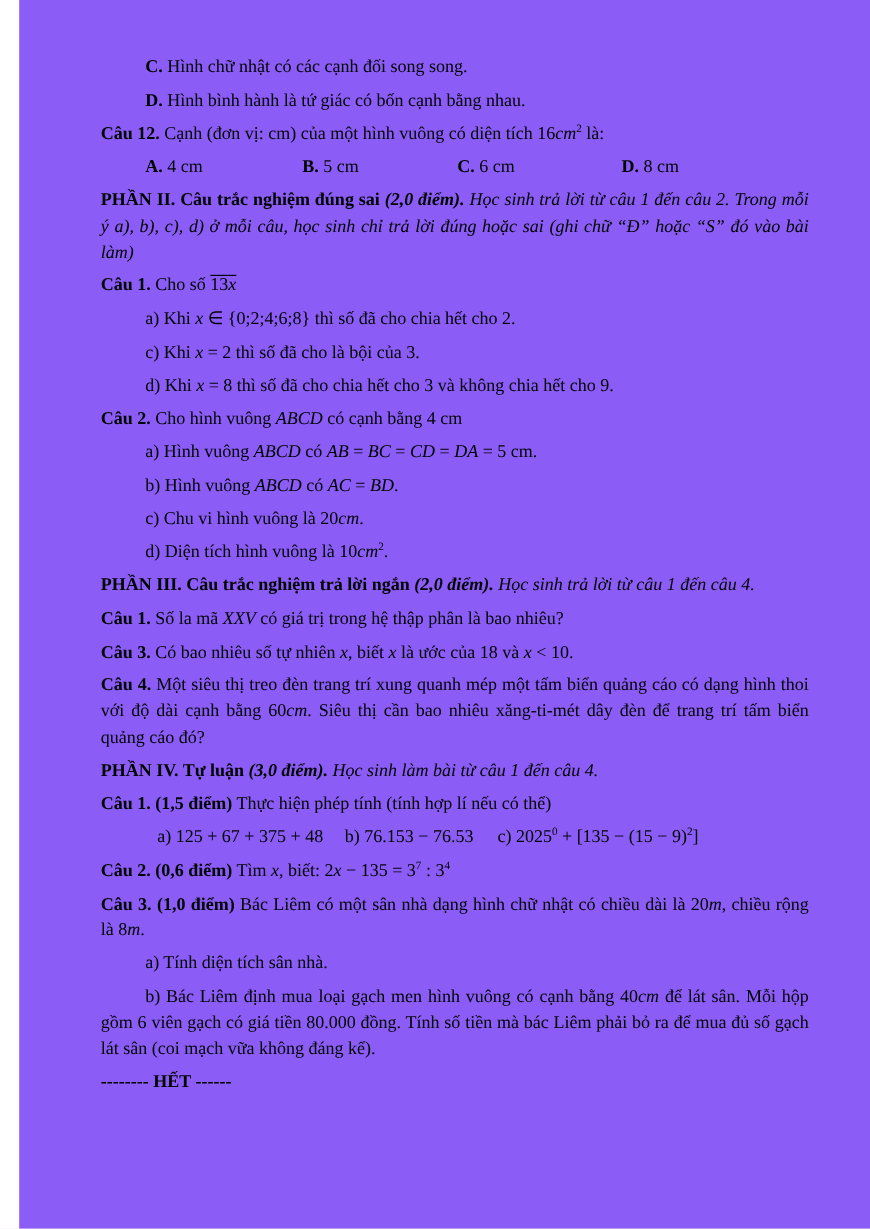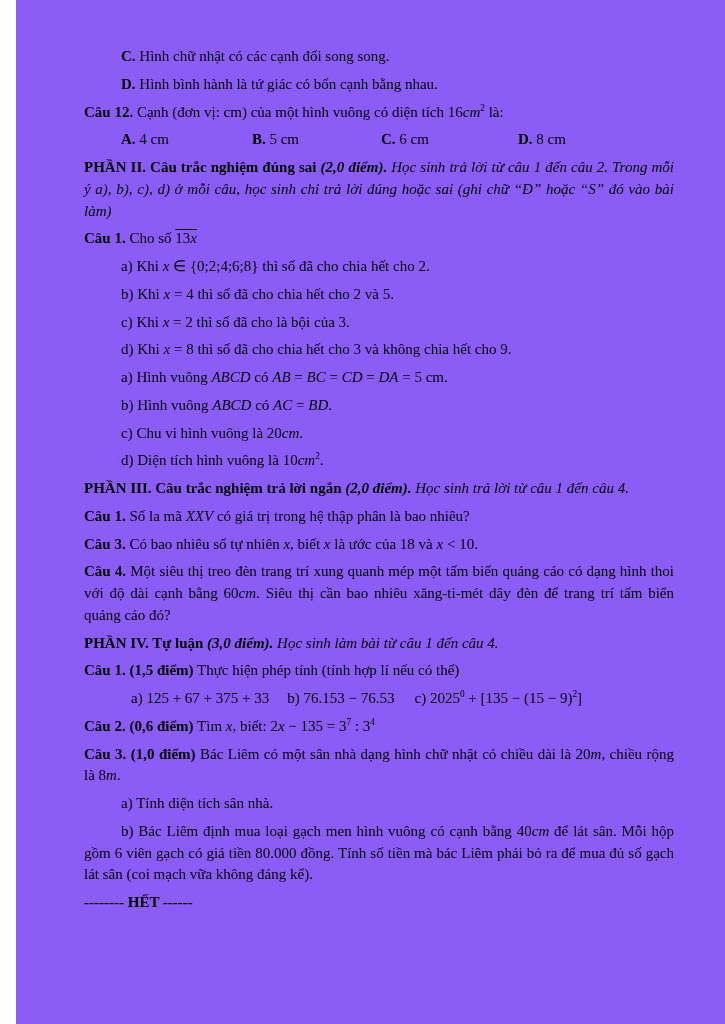--- a/index.html
+++ b/index.html
@@ -39,33 +39,33 @@
 
 <div class="page">
   <div>
       <p class="para" style="margin-left: 37px;"><span class="s-b">C.</span><span class="s-r">  Hình chữ nhật có các cạnh đối song song.</span></p>
       <p class="para" style="margin-left: 37px;"><span class="s-b">D.</span><span class="s-r">  Hình bình hành là tứ giác có bốn cạnh bằng nhau.</span></p>
       <p class="para"><span class="s-b">Câu 12.</span><span class="s-r"> Cạnh (đơn vị: cm) của một hình vuông có diện tích 16</span><span class="s-m">cm</span><span class="s-r sup">2</span><span class="s-r">  là:</span></p>
       <p class="para" style="margin-left: 37px;"><span class="s-b">A.</span><span class="s-r"> 4 cm</span><span class="gap" style="width: 83px;"></span><span class="s-b">B.</span><span class="s-r"> 5 cm</span><span class="gap" style="width: 82px;"></span><span class="s-b">C.</span><span class="s-r"> 6 cm</span><span class="gap" style="width: 89px;"></span><span class="s-b">D.</span><span class="s-r"> 8 cm</span></p>
       <p class="para"><span class="s-b">PHẦN II. Câu trắc nghiệm đúng sai </span><span class="s-bi">(2,0 điểm).</span><span class="s-i"> Học sinh trả lời từ  câu 1 đến câu 2. Trong mỗi ý a), b), c), d) ở mỗi câu, học sinh chỉ trả lời đúng hoặc sai (ghi chữ “Đ” hoặc “S” đó vào bài làm)</span></p>
       <p class="para"><span class="s-b">Câu 1.</span><span class="s-r"> Cho số </span><span class="s-r ov">13</span><span class="s-m ov">x</span></p>
       <p class="para" style="margin-left: 37px;"><span class="s-r">a) Khi </span><span class="s-m">x</span><span class="s-r"> ∈ {0;2;4;6;8} thì số đã cho chia hết cho 2.</span></p>
-      <p class="para" style="margin-left: 37px;"><span class="s-r">b) Khi </span><span class="s-m">x</span><span class="s-r"> = 4 thì số đã cho chia hết cho 2 và 5.</span></p>
       <p class="para" style="margin-left: 37px;"><span class="s-r">c) Khi </span><span class="s-m">x</span><span class="s-r"> = 2 thì số đã cho là bội của 3.</span></p>
       <p class="para" style="margin-left: 37px;"><span class="s-r">d) Khi </span><span class="s-m">x</span><span class="s-r"> = 8 thì số đã cho chia hết cho 3 và không chia hết cho 9.</span></p>
+      <p class="para"><span class="s-b">Câu 2.</span><span class="s-r"> Cho hình vuông </span><span class="s-m">ABCD</span><span class="s-r"> có cạnh bằng 4 cm</span></p>
       <p class="para" style="margin-left: 37px;"><span class="s-r">a) Hình vuông </span><span class="s-m">ABCD</span><span class="s-r"> có </span><span class="s-m">AB</span><span class="s-r"> = </span><span class="s-m">BC</span><span class="s-r"> = </span><span class="s-m">CD</span><span class="s-r"> = </span><span class="s-m">DA</span><span class="s-r"> = 5 cm.</span></p>
       <p class="para" style="margin-left: 37px;"><span class="s-r">b) Hình vuông </span><span class="s-m">ABCD</span><span class="s-r"> có </span><span class="s-m">AC</span><span class="s-r"> = </span><span class="s-m">BD</span><span class="s-r">.</span></p>
       <p class="para" style="margin-left: 37px;"><span class="s-r">c) Chu vi hình vuông là 20</span><span class="s-m">cm</span><span class="s-r">.</span></p>
       <p class="para" style="margin-left: 37px;"><span class="s-r">d) Diện tích hình vuông là 10</span><span class="s-m">cm</span><span class="s-r sup">2</span><span class="s-r">.</span></p>
       <p class="para"><span class="s-b">PHẦN III. Câu trắc nghiệm trả lời ngắn </span><span class="s-bi">(2,0 điểm).</span><span class="s-i"> Học sinh trả lời từ câu 1 đến câu 4.</span></p>
       <p class="para"><span class="s-b">Câu 1.</span><span class="s-r"> Số la mã </span><span class="s-m">XXV</span><span class="s-r">  có giá trị trong hệ thập phân là bao nhiêu?</span></p>
       <p class="para"><span class="s-b">Câu 3.</span><span class="s-r"> Có bao nhiêu số tự nhiên </span><span class="s-m">x</span><span class="s-r">, biết </span><span class="s-m">x</span><span class="s-r"> là ước của 18 và </span><span class="s-m">x</span><span class="s-r"> &lt; 10.</span></p>
       <p class="para"><span class="s-b">Câu 4.</span><span class="s-r"> Một siêu thị treo đèn trang trí xung quanh mép một tấm biển quảng cáo có dạng hình thoi với độ dài cạnh bằng 60</span><span class="s-m">cm</span><span class="s-r">. Siêu thị cần bao nhiêu xăng-ti-mét dây đèn để trang trí tấm biển quảng cáo đó?</span></p>
       <p class="para"><span class="s-b">PHẦN IV. Tự luận </span><span class="s-bi">(3,0 điểm).</span><span class="s-i"> Học sinh làm bài từ câu 1 đến câu 4.</span></p>
       <p class="para"><span class="s-b">Câu 1. (1,5 điểm)</span><span class="s-r"> Thực hiện phép tính (tính hợp lí nếu có thể)</span></p>
-      <p class="para" style="margin-left: 47px;"><span class="s-r">a) 125 + 67 + 375 + 33</span><span class="gap" style="width: 18px;"></span><span class="s-r">b) 76.153 − 76.53</span><span class="gap" style="width: 20px;"></span><span class="s-r">c) 2025</span><span class="s-r sup">0</span><span class="s-r"> + [135 − (15 − 9)</span><span class="s-r sup">2</span><span class="s-r">]</span></p>
+      <p class="para" style="margin-left: 47px;"><span class="s-r">a) 125 + 67 + 375 + 48</span><span class="gap" style="width: 18px;"></span><span class="s-r">b) 76.153 − 76.53</span><span class="gap" style="width: 20px;"></span><span class="s-r">c) 2025</span><span class="s-r sup">0</span><span class="s-r"> + [135 − (15 − 9)</span><span class="s-r sup">2</span><span class="s-r">]</span></p>
       <p class="para"><span class="s-b">Câu 2. (0,6 điểm)</span><span class="s-r"> Tìm </span><span class="s-m">x</span><span class="s-r">, biết:  2</span><span class="s-m">x</span><span class="s-r"> − 135 = 3</span><span class="s-r sup">7</span><span class="s-r"> : 3</span><span class="s-r sup">4</span></p>
       <p class="para"><span class="s-b">Câu 3. (1,0 điểm)</span><span class="s-r"> Bác Liêm có một sân nhà dạng hình chữ nhật có chiều dài là 20</span><span class="s-m">m</span><span class="s-r">,  chiều rộng là 8</span><span class="s-m">m</span><span class="s-r">.</span></p>
       <p class="para" style="margin-left: 37px;"><span class="s-r">a) Tính diện tích sân nhà.</span></p>
       <p class="para" style="text-indent: 37px;"><span class="s-r">b) Bác Liêm định mua loại gạch men hình vuông có cạnh bằng 40</span><span class="s-m">cm</span><span class="s-r">  để lát sân. Mỗi hộp gồm 6 viên gạch có giá tiền 80.000 đồng. Tính số tiền mà bác Liêm phải bỏ ra để mua đủ số gạch lát sân (coi mạch vữa không đáng kể).</span></p>
       <p class="para center"><span class="s-b">-------- HẾT ------</span></p>
     </div>
 </div>
 
 </body></html>

